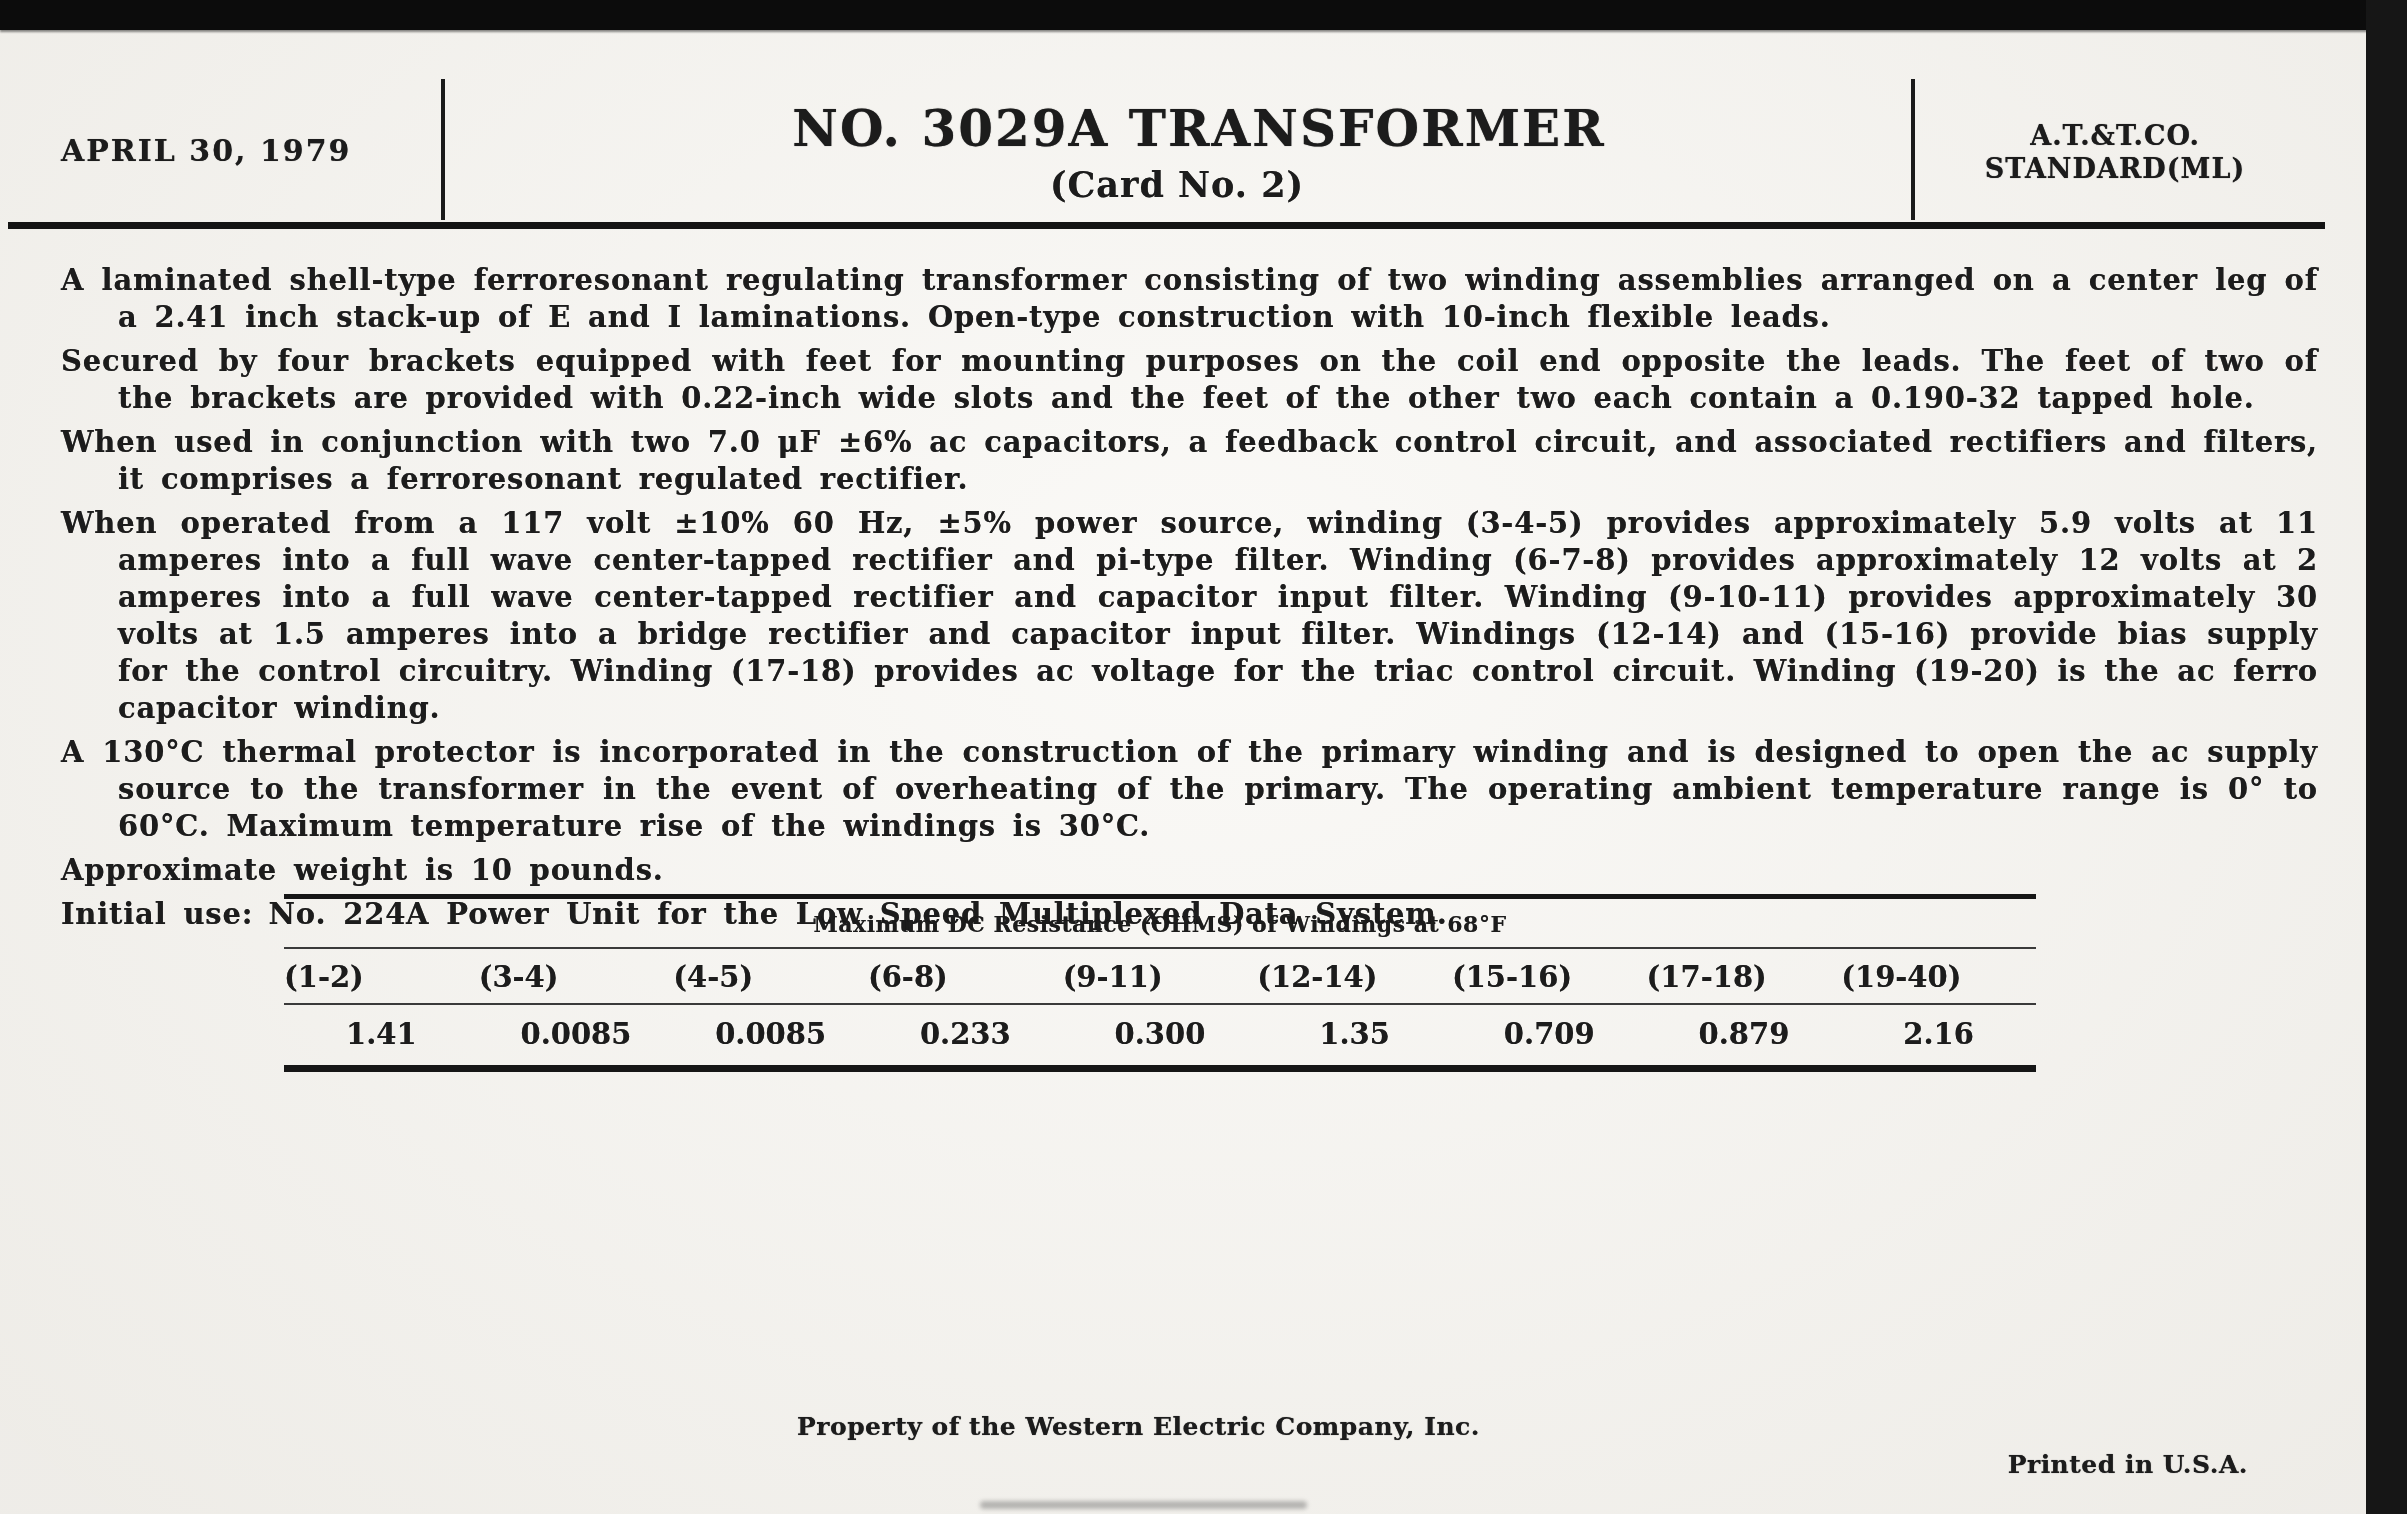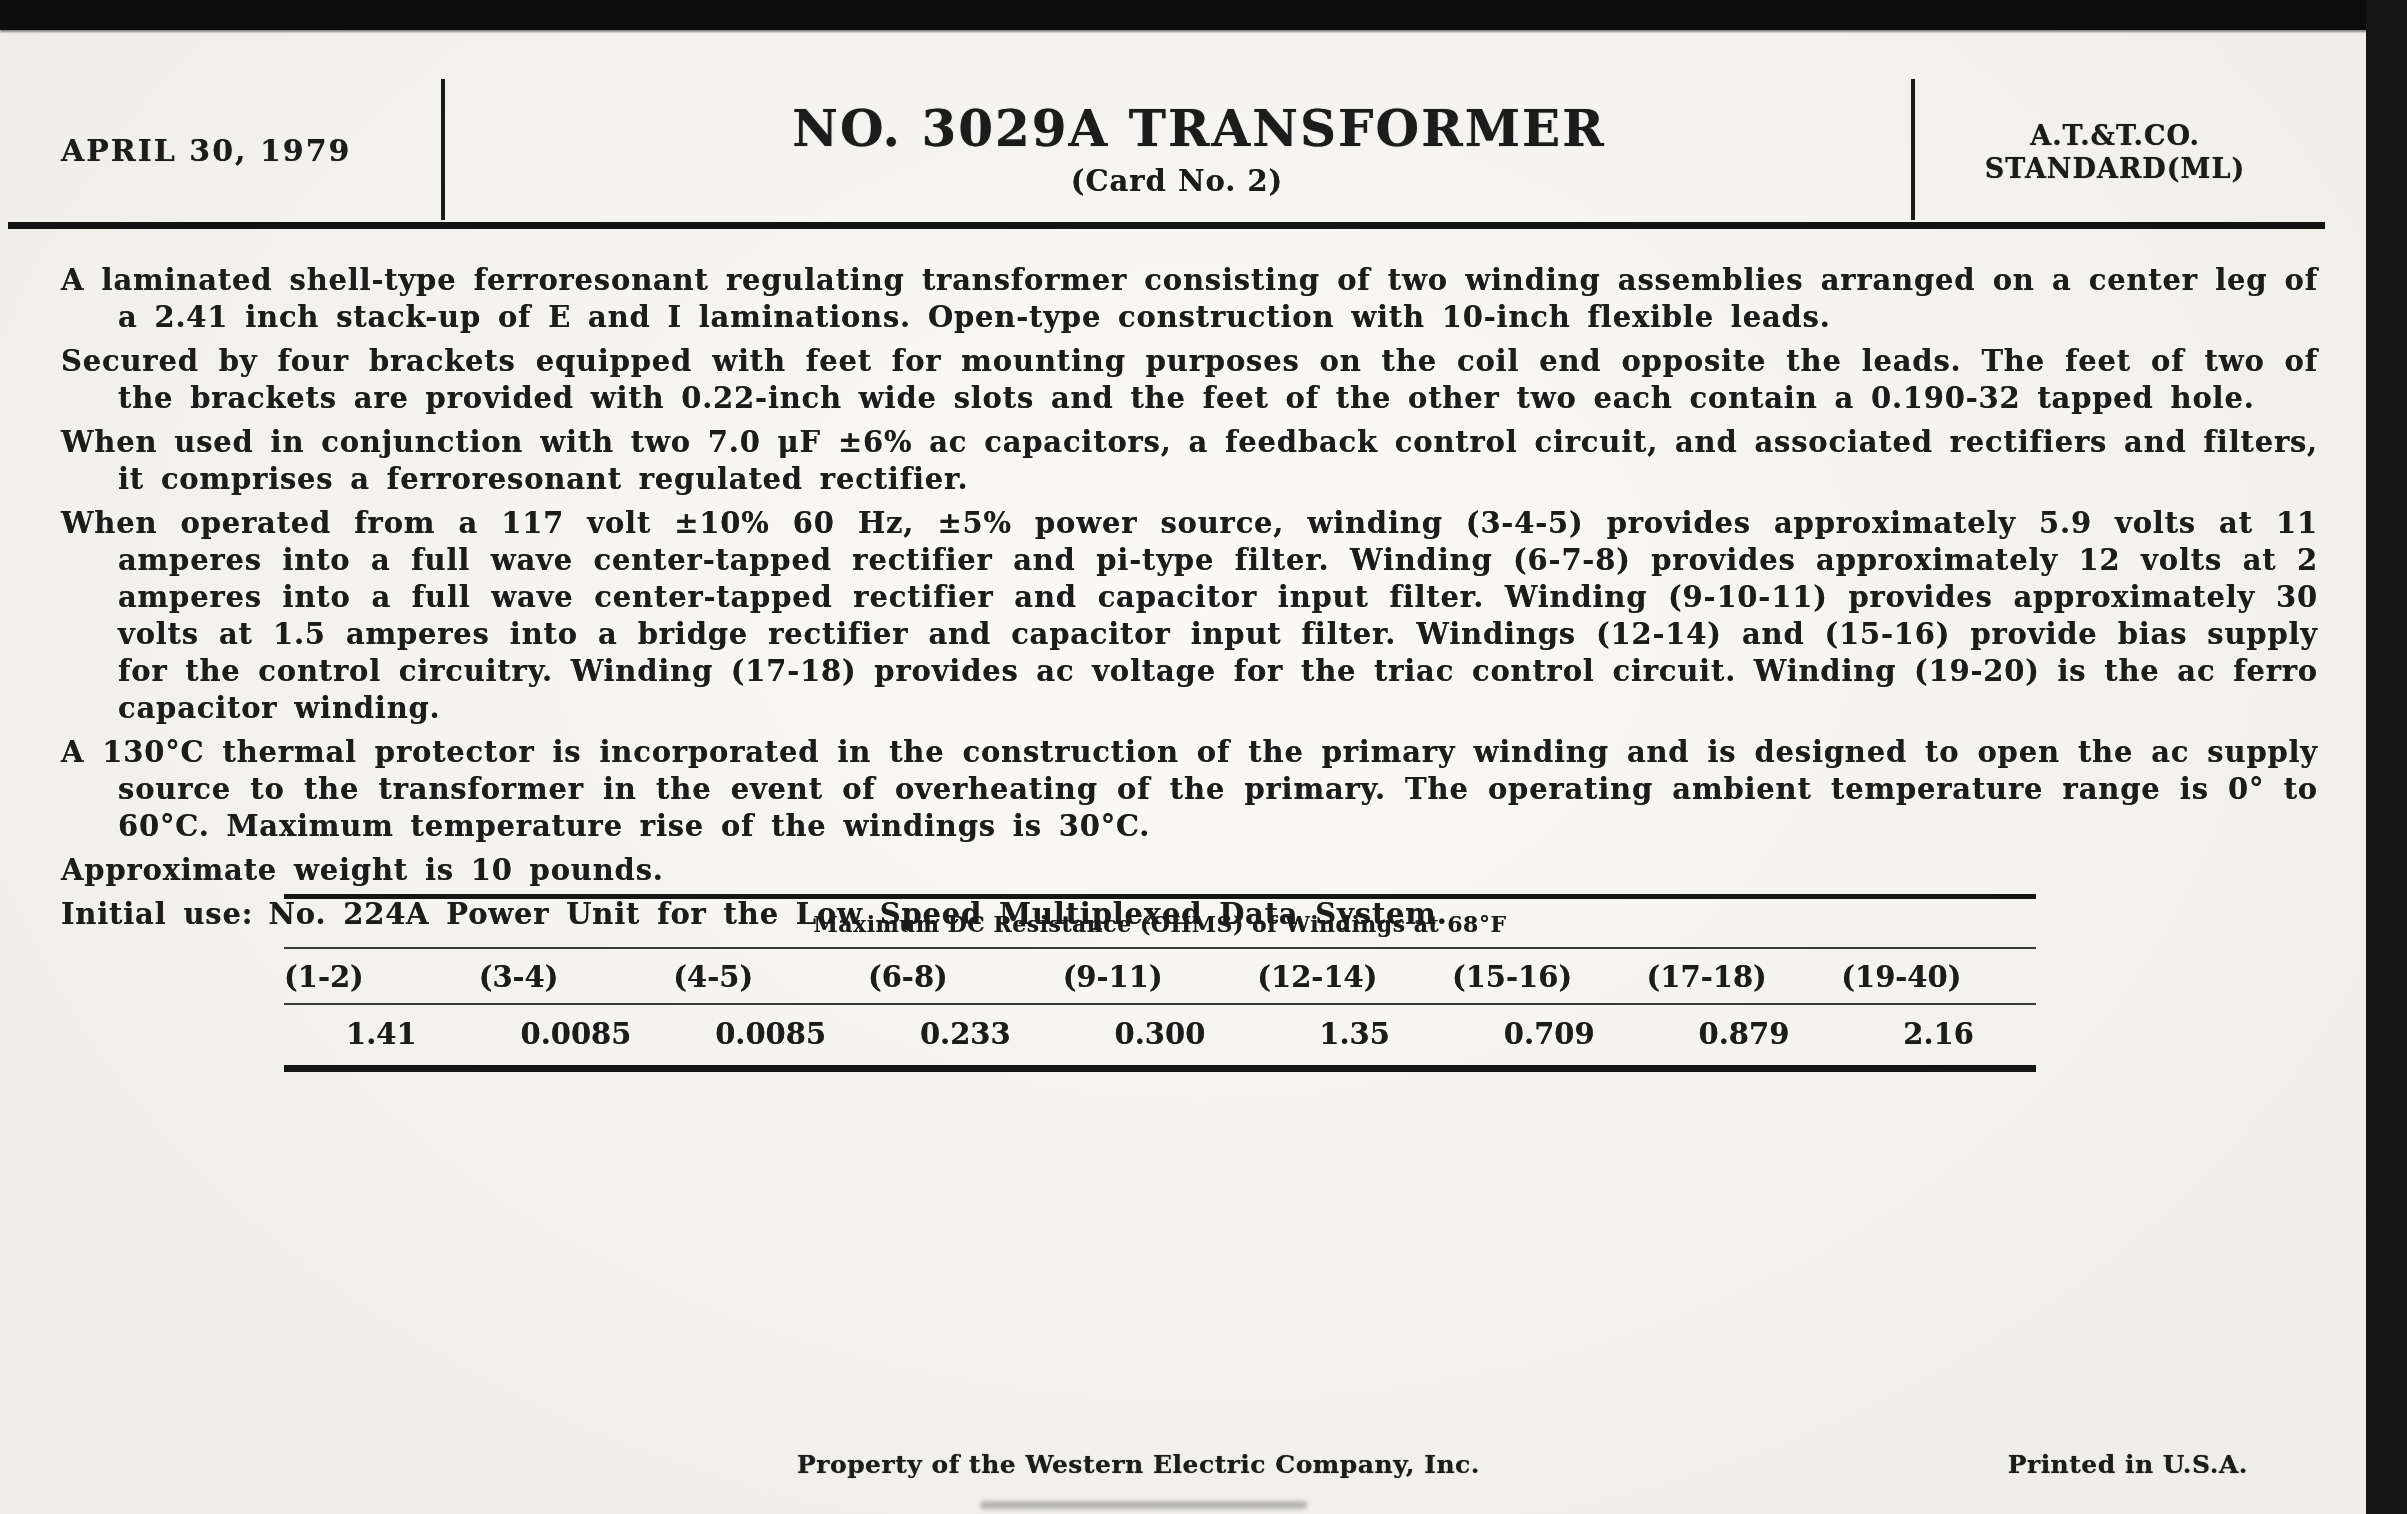--- a/index.html
+++ b/index.html
@@ -26,21 +26,21 @@
   }
   .hdr-center{
     position:absolute;left:441px;top:99px;width:1472px;text-align:center;
   }
   .hdr-title{
     font-size:50px;font-weight:700;letter-spacing:2px;
     text-shadow:0 0 0.9px rgba(0,0,0,.65);
     margin-left:44px;
   }
   .hdr-subtitle{
-    font-size:29px;font-weight:700;margin-top:6px;letter-spacing:1px;
+    font-size:35px;font-weight:700;margin-top:6px;letter-spacing:1px;
     text-shadow:0 0 0.6px rgba(0,0,0,.6);
   }
   .hdr-org{
     position:absolute;left:1913px;top:119px;width:404px;text-align:center;
     font-size:27px;font-weight:700;line-height:33px;letter-spacing:1px;
     text-shadow:0 0 0.8px rgba(0,0,0,.7);
   }
   .vline{position:absolute;top:79px;width:4px;height:141px;background:#1a1a1a;}
   .vline.left{left:441px;}
   .vline.right{left:1911px;}
@@ -69,21 +69,21 @@
   table.res th{
     font-size:29px;font-weight:700;text-align:left;padding:11px 0 9px 0;
     border-bottom:2px solid #3a3a3a;
   }
   table.res td{
     font-size:29px;font-weight:700;text-align:center;padding:12px 0 14px 0;
   }
 
   
   .foot-prop{
-    position:absolute;left:0;top:1450px;width:2277px;text-align:center;
+    position:absolute;left:0;top:1412px;width:2277px;text-align:center;
     font-size:25px;font-weight:700;letter-spacing:0.5px;
     text-shadow:0 0 0.8px rgba(0,0,0,.7);
   }
   .foot-printed{
     position:absolute;right:160px;top:1450px;
     font-size:25px;font-weight:700;letter-spacing:0.5px;
     text-shadow:0 0 0.8px rgba(0,0,0,.7);
   }
 </style>
 </head>

